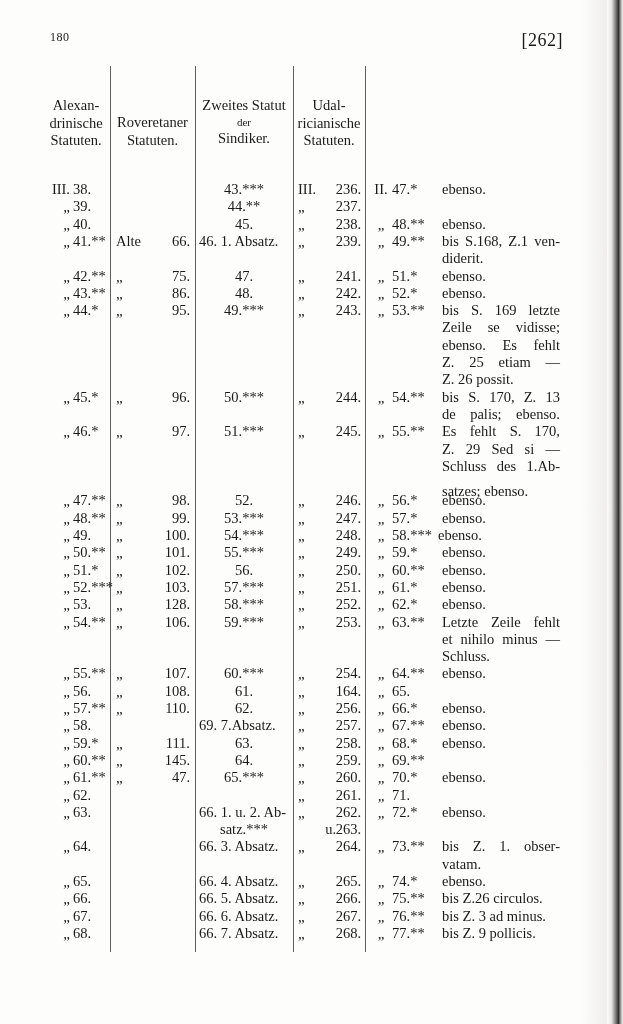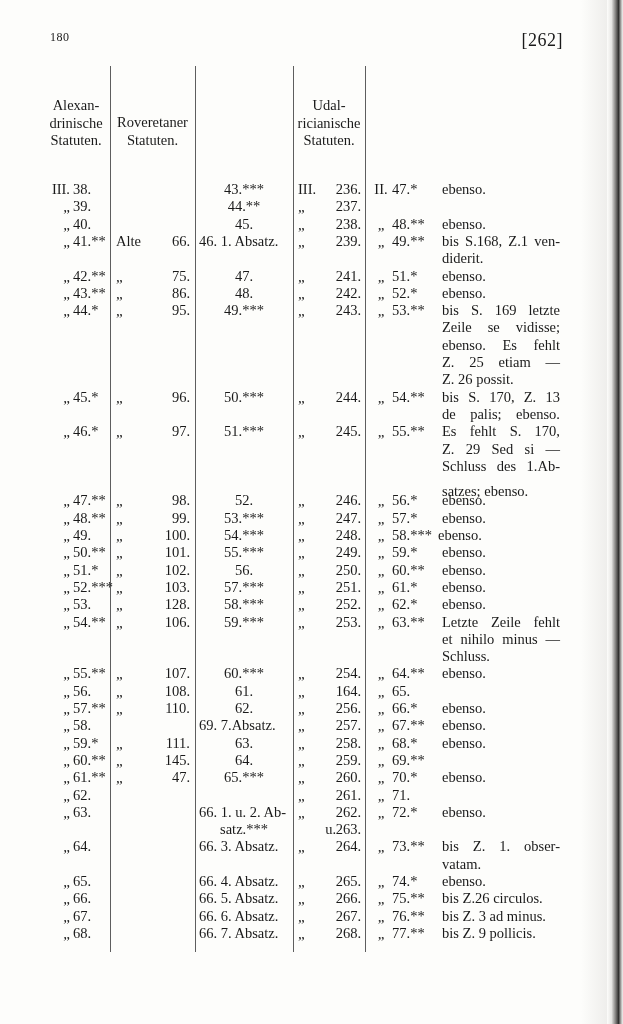--- a/index.html
+++ b/index.html
@@ -243,20 +243,25 @@
     <div class="thead">
       <div class="th th-1">
           <div>Alexan-</div>
           <div>drinische</div>
           <div>Statuten.</div>
         </div>
       <div class="th th-2">
           <div>Roveretaner</div>
           <div>Statuten.</div>
         </div>
+      <div class="th th-3">
+          <div>Zweites Statut</div>
+          <div class="small">der</div>
+          <div>Sindiker.</div>
+        </div>
       <div class="th th-4">
           <div>Udal-</div>
           <div>ricianische</div>
           <div>Statuten.</div>
         </div>
     </div>
 
     <div class="tbody">
         <div class="line" style="top: 0px;">
           <span class="cell c1-pre">III.</span>

